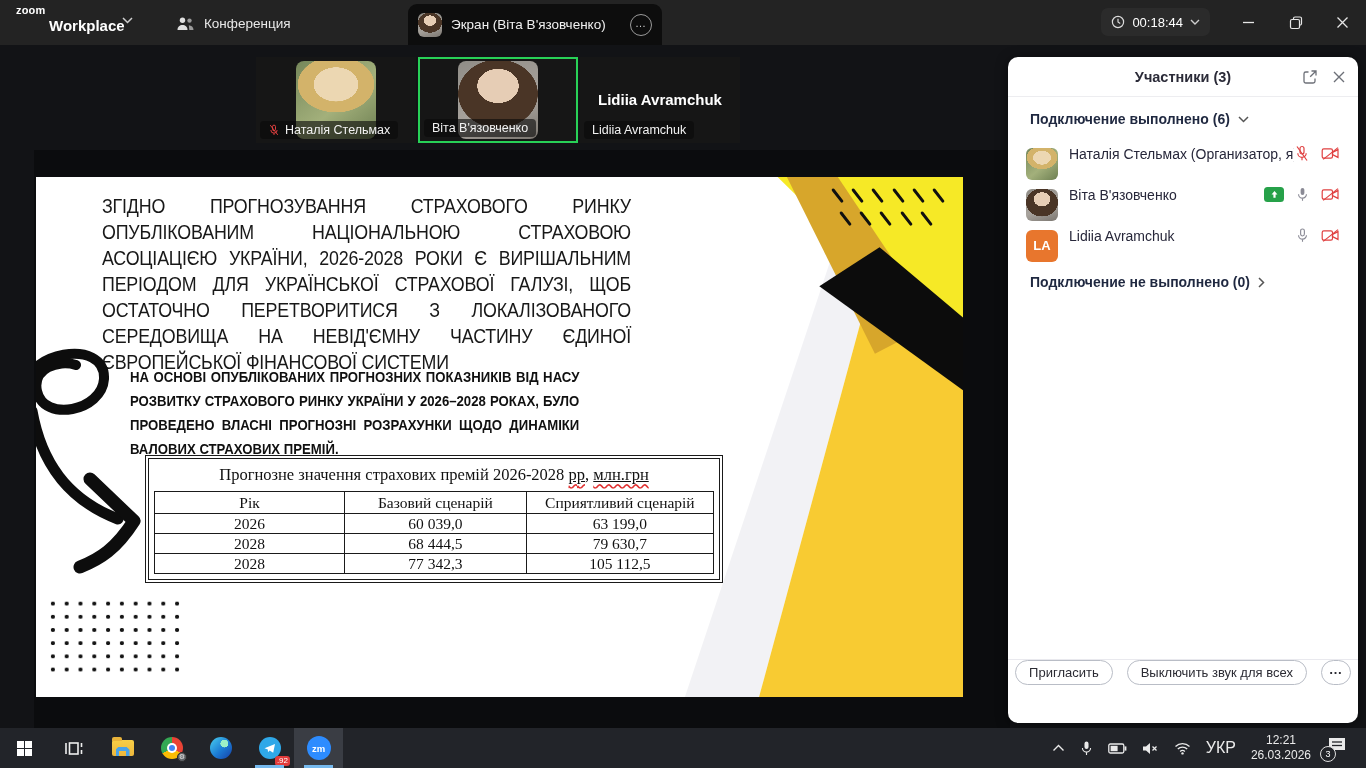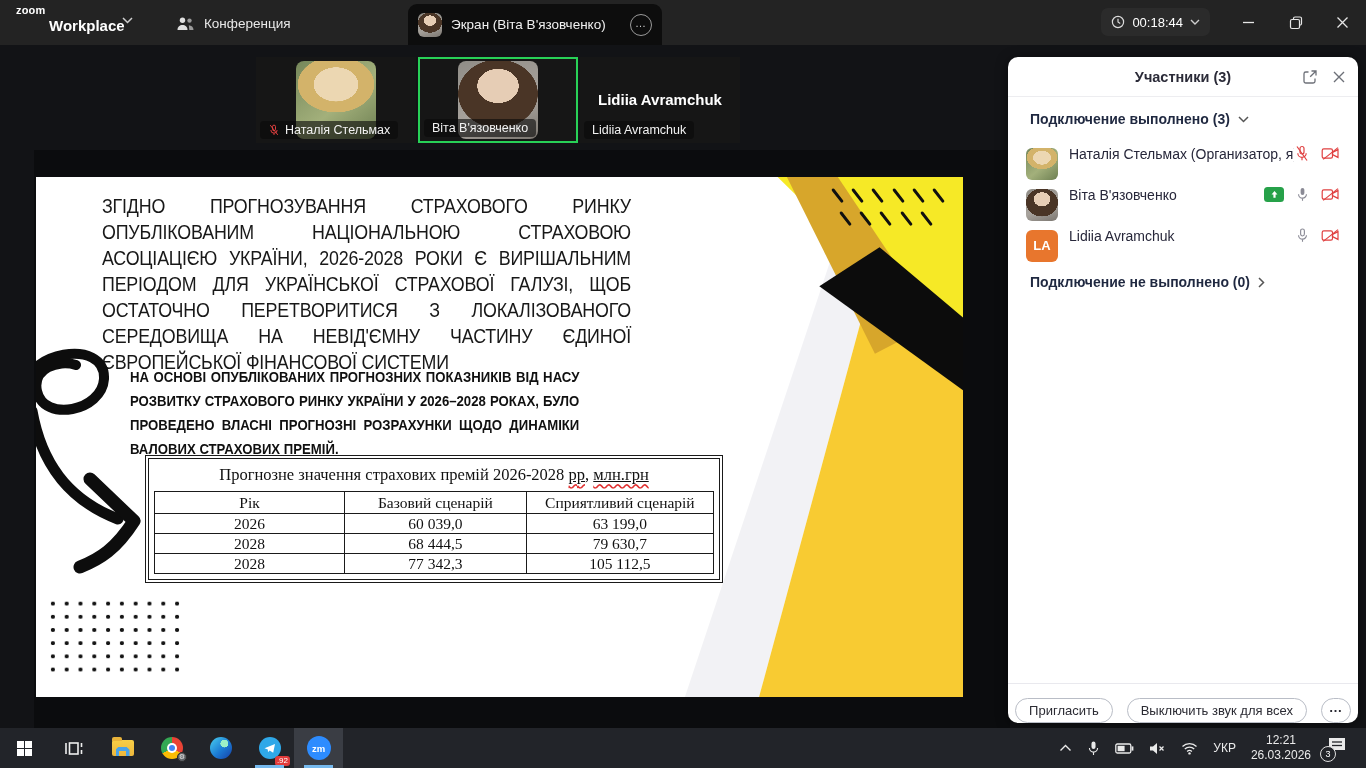--- a/index.html
+++ b/index.html
@@ -75,42 +75,42 @@
   .panel-title { font-size:14.5px; font-weight:bold; color:#2b2b38; }
   .ph-icons { position:absolute; right:12px; top:0; height:40px; display:flex; align-items:center; gap:14px; color:#6d7078; }
   .section-head { display:flex; align-items:center; gap:8px; padding:14px 22px 6px; font-size:14px; font-weight:bold; color:#1f2840; }
   .p-row { display:flex; align-items:center; padding:0 18px; height:41px; }
   .p-avatar { width:32px; height:32px; border-radius:6px; flex:none;margin-top:20px; }
   .p-avatar.la { background:#e8762d; color:#fff; font-size:13px; font-weight:bold; display:flex; align-items:center; justify-content:center; }
   .p-name { flex:1; margin-left:11px; font-size:14px; color:#27273a; white-space:nowrap; overflow:hidden; }
   .p-icons { display:flex; align-items:center; gap:11px; }
   .share-badge { width:20px; height:15px; background:#26a149; border-radius:3.5px; display:flex; align-items:center; justify-content:center; }
   .section-head.not-joined { padding-top:18px; color:#1f2840; }
-  .panel-footer { position:absolute; left:0; right:0; bottom:0; height:40px; border-top:1px solid #e9e9ee; display:flex; align-items:flex-end; justify-content:center; gap:14px; }
+  .panel-footer { position:absolute; left:0; right:0; bottom:0; height:64px; border-top:1px solid #e9e9ee; display:flex; align-items:flex-start; justify-content:center; gap:14px; }
   .pill-btn { border:1px solid #b9bdc6; border-radius:13px; background:#fff; height:25px; padding:0 13px; font-size:13px; color:#2b2b33; font-family:inherit; }
   .pill-btn.more { width:30px; padding:0; font-weight:bold; letter-spacing:1px; }
 
   
   .taskbar { position:absolute; bottom:0; left:0; width:1366px; height:40px; background:#222429; display:flex; align-items:stretch; }
   .tb-slot { position:relative; width:49px; display:flex; align-items:center; justify-content:center; }
   .tb-slot.app-active { background:#3a3d44; }
   .tb-underline { position:absolute; bottom:0; left:10px; right:10px; height:3px; background:#76b9ed; }
   .folder-ic { position:relative; width:22px; height:16px; background:linear-gradient(#f7ce46,#edb73c); border-radius:2px; }
   .folder-ic:before { content:""; position:absolute; top:-3px; left:0; width:10px; height:4px; background:#e8b33a; border-radius:2px 2px 0 0; }
   .folder-ic:after { content:""; position:absolute; bottom:0; left:4px; width:14px; height:9px; background:#4aa3e8; clip-path:polygon(0 100%, 0 30%, 20% 0, 80% 0, 100% 30%, 100% 100%, 75% 100%, 75% 45%, 25% 45%, 25% 100%); }
   .chrome-ic { position:relative; width:22px; height:22px; border-radius:50%; background:conic-gradient(#ea4335 0 120deg, #fbbc05 120deg 240deg, #34a853 240deg 360deg); }
   .chrome-ic:before { content:""; position:absolute; left:6px; top:6px; width:10px; height:10px; background:#fff; border-radius:50%; }
   .chrome-ic:after { content:""; position:absolute; left:8px; top:8px; width:6px; height:6px; background:#4285f4; border-radius:50%; }
   .chrome-badge { position:absolute; right:9px; bottom:6px; width:10px; height:10px; border-radius:50%; background:#5f6368; border:1px solid #2a2a2a; color:#e8e8e8; font-size:7px; line-height:8px; text-align:center; }
   .edge-ic { width:22px; height:22px; border-radius:50%; background:radial-gradient(circle at 65% 30%, #9ef0c6 0 18%, transparent 19%), linear-gradient(135deg,#4ad0f0 0%,#1b7bd4 55%,#173fa6 100%); }
   .tg-ic { position:relative; width:22px; height:22px; border-radius:50%; background:#2fa8e8; display:flex; align-items:center; justify-content:center; }
   .tg-badge { position:absolute; right:4px; bottom:2px; background:#e23b3b; color:#fff; font-size:8px; line-height:10px; padding:0 2px; border-radius:3px;margin-top:15px; }
   .zm-ic { width:24px; height:24px; border-radius:50%; background:#2d8cff; color:#fff; font-size:9.5px; font-weight:bold; display:flex; align-items:center; justify-content:center; }
   .tray { margin-left:auto; display:flex; align-items:center; gap:15px; padding-right:12px; color:#eaeaea; }
-  .tray-lang { font-size:12px; }
+  .tray-lang { font-size:16px; }
   .tray-clock { text-align:center; font-size:12px; line-height:15px; }
   .notif-wrap { position:relative; width:28px; height:24px; }
   .notif-badge { position:absolute; left:-6px; bottom:-2px; width:16px; height:16px; border-radius:50%; background:#222429; border:1.4px solid #dfdfdf; color:#fff; font-size:9px; display:flex; align-items:center; justify-content:center; }
   svg { display:block; }
 </style>
 </head>
 <body>
 
 <div class="screen">
 
@@ -288,21 +288,21 @@
           </span>
           <span>
             <svg width="14" height="14" viewBox="0 0 14 14">
                 <path d="M2 2l10 10M12 2L2 12" stroke="#6d7078" stroke-width="1.4"></path>
               </svg>
           </span>
         </span>
       </div>
 
       <div class="section-head">
-        <span>Подключение выполнено (3)</span>
+        <span>Подключение выполнено (6)</span>
         <svg width="11" height="7" viewBox="0 0 11 7">
             <path d="M1 1l4.5 4.5L10 1" fill="none" stroke="#555" stroke-width="1.5"></path>
           </svg>
       </div>
 
       <div class="p-row">
         <span class="p-avatar photo-nataliia"></span>
         <span class="p-name">Наталія Стельмах (Организатор, я)</span>
         <span class="p-icons">
           <span>

